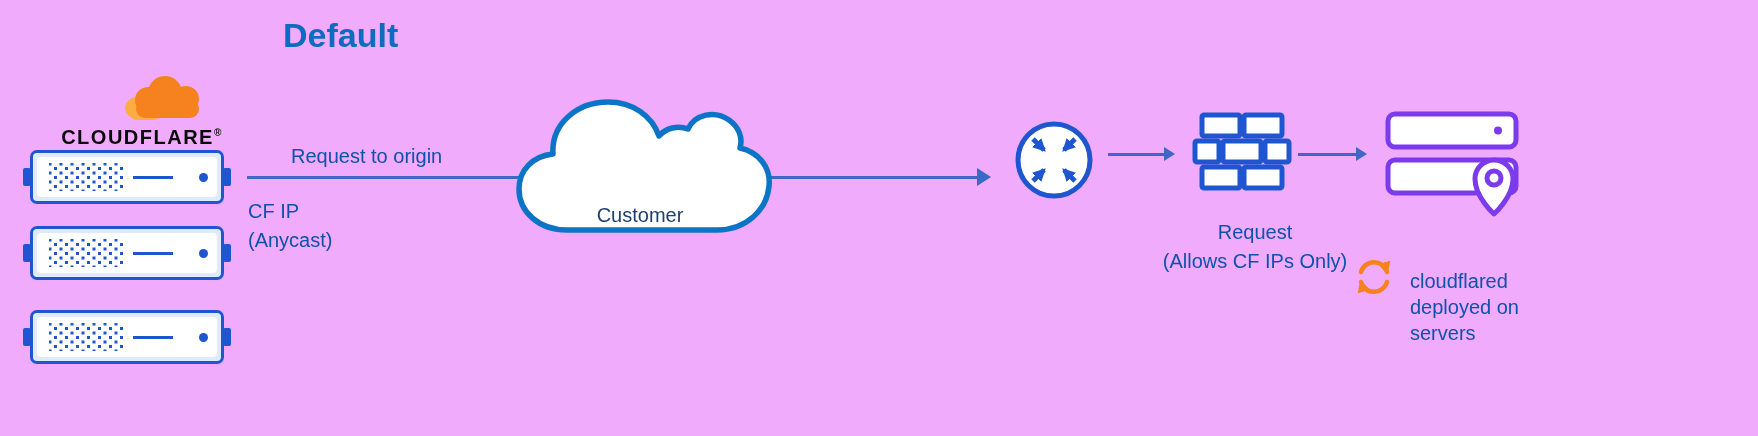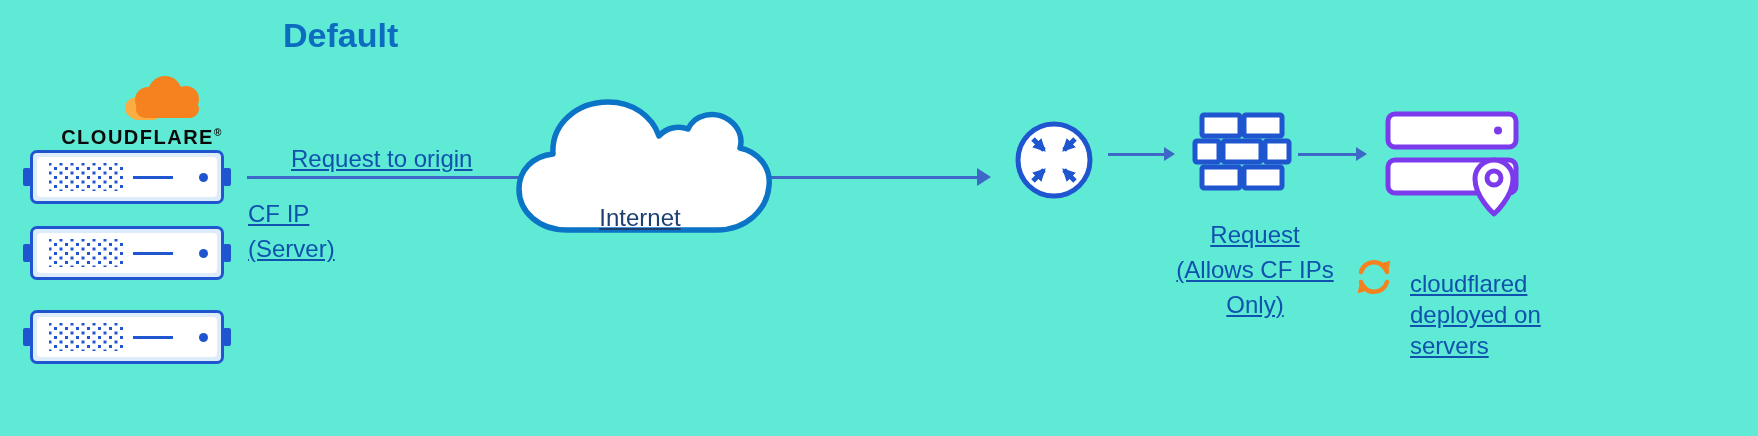--- a/index.html
+++ b/index.html
@@ -8,24 +8,24 @@
     --label-blue:#0f52ad;
     --internet-blue:#1d4071;
     --title-blue:#0c6cc0;
     --arrow-blue:#3e68c8;
     --purple:#7c3aed;
     --orange:#f6821f;
     --orange-light:#fbad41;
   }
   *{box-sizing:border-box;margin:0;padding:0;}
   body{background:#fff;font-family:"Liberation Sans",sans-serif;}
-  .canvas{position:relative;width:1758px;height:436px;background:#5eead4;overflow:hidden;}
+  .canvas{position:relative;width:1758px;height:436px;background:#f0abfc;overflow:hidden;}
 
   .abs{position:absolute;}
-  .label{position:absolute;font-size:24px;color:var(--label-blue);line-height:1.45;text-decoration:underline;}
+  .label{position:absolute;font-size:20px;color:var(--label-blue);line-height:1.45;}
   .multiline{white-space:pre-line;}
   .center{text-align:center;}
 
   .title{position:absolute;left:283px;top:16px;font-size:34px;font-weight:600;color:var(--title-blue);}
 
   .brand{position:absolute;left:40px;top:126px;width:204px;text-align:center;
          font-size:20px;font-weight:700;letter-spacing:1.5px;color:#0a0a0a;}
   .brand sup{font-size:10px;}
 
   
@@ -99,35 +99,35 @@
       <div class="server-line"></div>
       <div class="server-led"></div>
     </div>
   </div>
 
   <div class="arrow-line" style="left:247px;top:176px;width:730px;"></div>
   <div class="arrow-head head-big" style="left:977px;top:168px;"></div>
 
   <div class="label" style="left:291px;top:142px;">Request to origin</div>
   <div class="label multiline" style="left:248px;top:197px;">CF IP
-(Server)</div>
+(Anycast)</div>
 
   <svg class="abs" style="left:505px;top:82px;" width="272" height="166" viewBox="0 0 272 166" aria-hidden="true">
     <path d="M 62,148
              C 34,148 14,130 14,107
              C 14,88 28,74 48,72
              C 46,42 72,20 103,20
              C 128,20 147,34 154,54
              C 161,46 173,43 183,47
              C 190,32 210,28 224,38
              C 234,45 238,56 235,66
              C 254,70 266,86 264,104
              C 262,128 241,148 212,148 Z" class="fill-white stroke-cloud-blue" stroke-width="5.5" stroke-linejoin="round"></path>
   </svg>
-  <div class="label center" style="left:505px;top:201px;width:270px;color:var(--internet-blue);">Internet</div>
+  <div class="label center" style="left:505px;top:201px;width:270px;color:var(--internet-blue);">Customer</div>
 
   <svg class="abs" style="left:1012px;top:118px;" width="84" height="84" viewBox="0 0 84 84" aria-hidden="true">
     <defs>
       <marker id="mblue" viewBox="0 0 10 10" refX="8" refY="5" markerWidth="2.6" markerHeight="2.6" orient="auto-start-reverse">
         <path d="M0,0L10,5L0,10z" class="fill-icon-blue"></path>
       </marker>
     </defs>
     <circle cx="42" cy="42" r="36" class="fill-white stroke-icon-blue" stroke-width="5"></circle>
     <line x1="21" y1="21" x2="32" y2="32" class="stroke-icon-blue" stroke-width="5" marker-end="url(#mblue)"></line>
     <line x1="63" y1="21" x2="52" y2="32" class="stroke-icon-blue" stroke-width="5" marker-end="url(#mblue)"></line>

